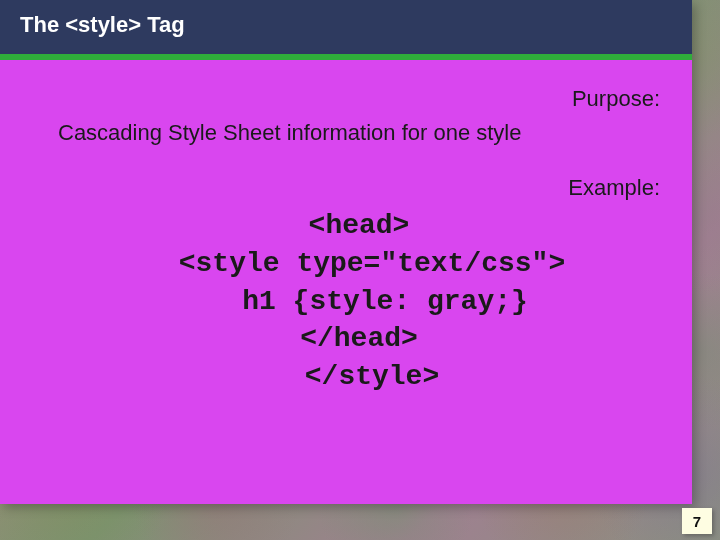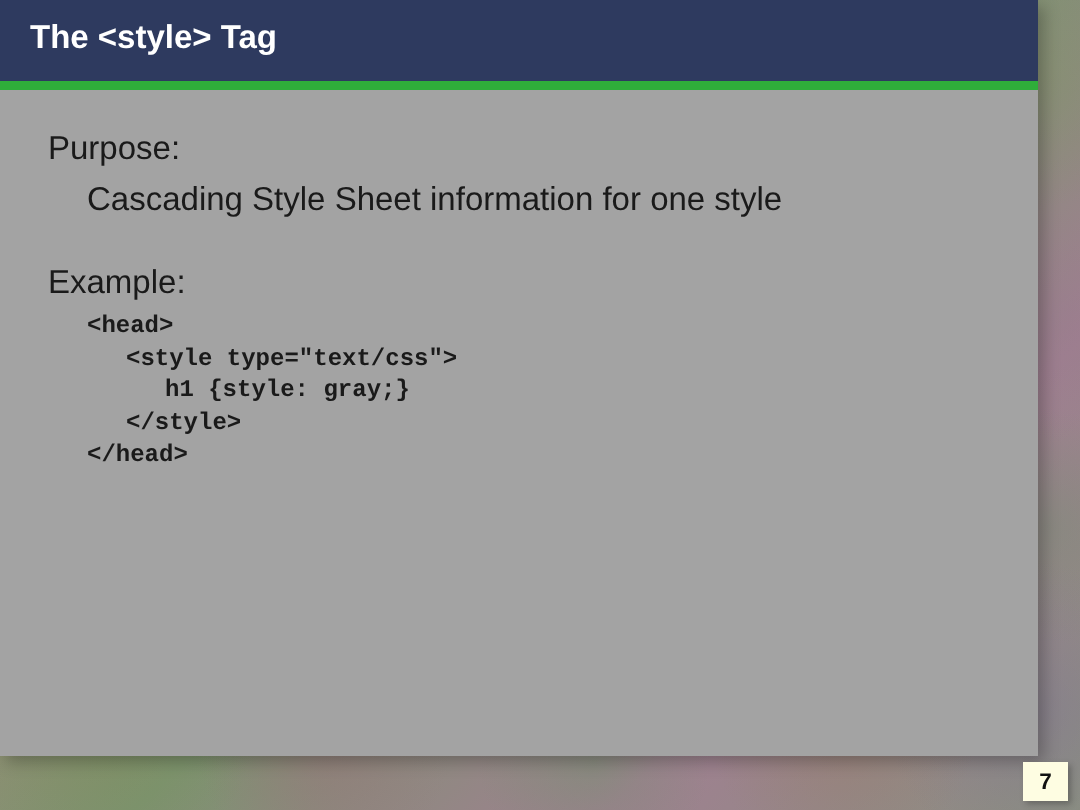--- a/index.html
+++ b/index.html
@@ -23,46 +23,47 @@
       radial-gradient(circle at 98% 40%, rgba(150,120,140,0.35), transparent 10%),
       radial-gradient(circle at 97% 65%, rgba(110,140,110,0.35), transparent 10%),
       linear-gradient(135deg, #8a8f6a 0%, #a18a7a 25%, #7d9370 50%, #9f8090 75%, #8b9080 100%);
   }
   .slide {
     position: absolute;
     left: 0;
     top: 0;
     right: 28px;
     bottom: 36px;
-    background: #a3a3a3;
+    background: #d946ef;
     box-shadow: 4px 4px 10px rgba(0,0,0,0.25);
   }
   .titlebar {
     background: #2e3a5f;
     color: #fff;
     font-weight: bold;
     font-size: 22px;
     padding: 12px 20px 16px 20px;
     border-bottom: 6px solid #2fae3a;
   }
   .content {
     padding: 24px 32px 20px 32px;
     font-size: 22px;
     color: #1a1a1a;
     line-height: 1.35;
   }
-  .label { margin-bottom: 4px; }
+  .label { margin-bottom: 4px; text-align: right; }
   .indent1 { padding-left: 26px; }
   .indent2 { padding-left: 52px; }
   .indent3 { padding-left: 78px; }
   .gap { height: 26px; }
   .code {
     font-family: "Courier New", Courier, monospace;
     font-weight: bold;
-    font-size: 16px;
+    font-size: 28px;
+    text-align: center;
   }
   .pagenum {
     position: absolute;
     right: 8px;
     bottom: 6px;
     width: 30px;
     height: 26px;
     background: #fefde2;
     color: #111;
     font-size: 15px;
@@ -85,18 +86,18 @@
     <div class="label">Purpose:</div>
     <div class="indent1">Cascading Style Sheet information for one style</div>
 
     <div class="gap"></div>
 
     <div class="label">Example:</div>
 
     <div class="code indent1">&lt;head&gt;</div>
     <div class="code indent2">&lt;style type="text/css"&gt;</div>
     <div class="code indent3">h1 {style: gray;}</div>
+    <div class="code indent1">&lt;/head&gt;</div>
     <div class="code indent2">&lt;/style&gt;</div>
-    <div class="code indent1">&lt;/head&gt;</div>
   </div>
 </div>
 
 <div class="pagenum">7</div>
 
 </body></html>

